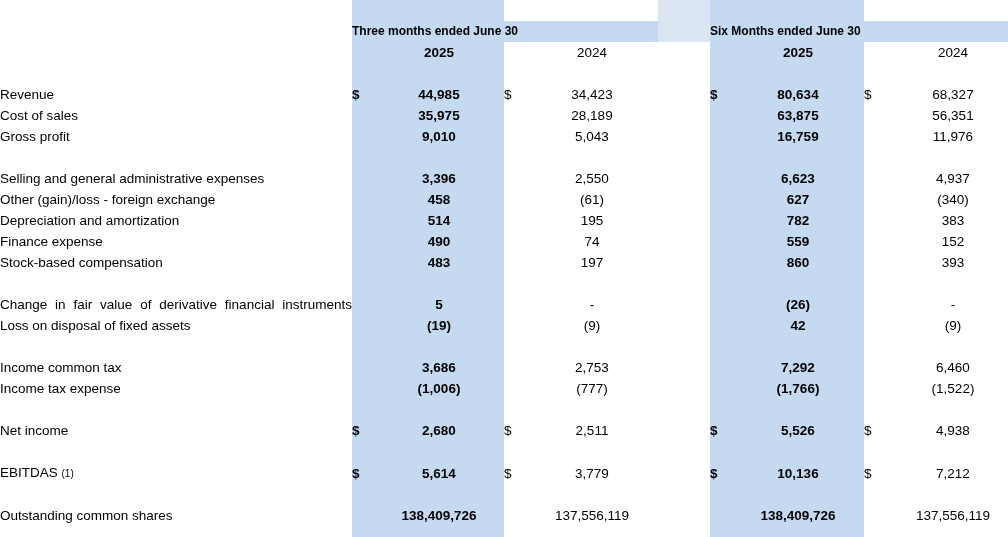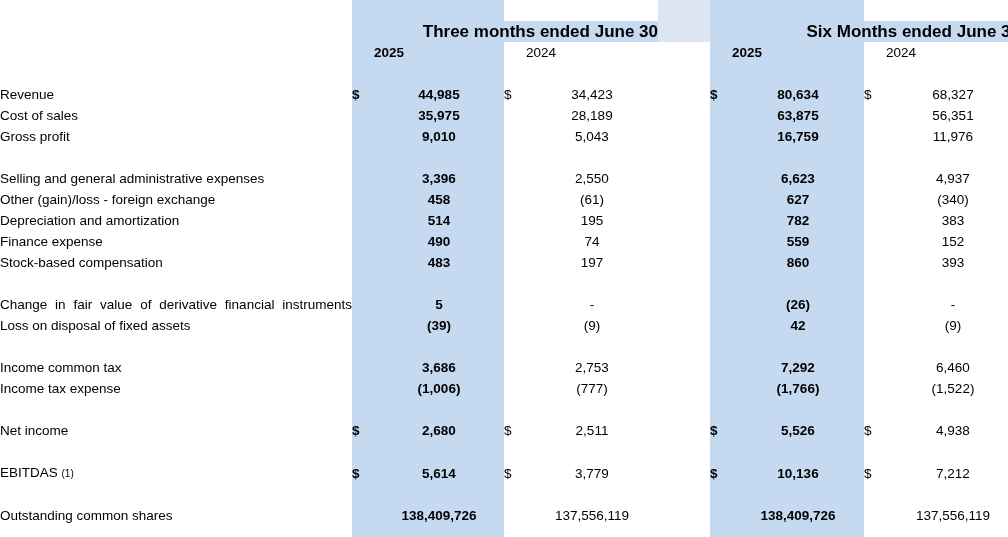--- a/index.html
+++ b/index.html
@@ -45,28 +45,28 @@
 
   .hl { background: #c5d9f1; }
   .hl-light { background: #dce6f2; }
 
   .lbl { padding-left: 3px; padding-right: 4px; }
   .num { text-align: center; padding-right: 6px; }
   .cur { text-align: left; padding-left: 3px; }
   .b { font-weight: bold; }
 
   .hdr-group {
-    text-align: right;
+    text-align: left;
     font-weight: bold;
-    font-size: 17px;
+    font-size: 12px;
     line-height: 20px;
     height: 20px;
   }
   .hdr-year {
-    text-align: left;
+    text-align: center;
     padding-right: 6px;
     font-size: 13.5px;
     line-height: 21px;
   }
   .hdr-year.b { font-weight: bold; }
   .spacer-row td { height: 11px; line-height: 11px; }
   .spacer-row-sm td { height: 8px; line-height: 8px; }
 
   .wrap-label {
     white-space: normal;
@@ -284,21 +284,21 @@
         <td></td>
         <td class="cur b hl"></td>
         <td class="num b hl">(26)</td>
         <td class="cur"></td>
         <td class="num">-</td>
       </tr>
 
       <tr>
         <td class="lbl">Loss on disposal of fixed assets</td>
         <td class="cur b hl"></td>
-        <td class="num b hl">(39)</td>
+        <td class="num b hl">(19)</td>
         <td class="cur"></td>
         <td class="num">(9)</td>
         <td></td>
         <td class="cur b hl"></td>
         <td class="num b hl">42</td>
         <td class="cur"></td>
         <td class="num">(9)</td>
       </tr>
 
       <tr class="spacer-row">

